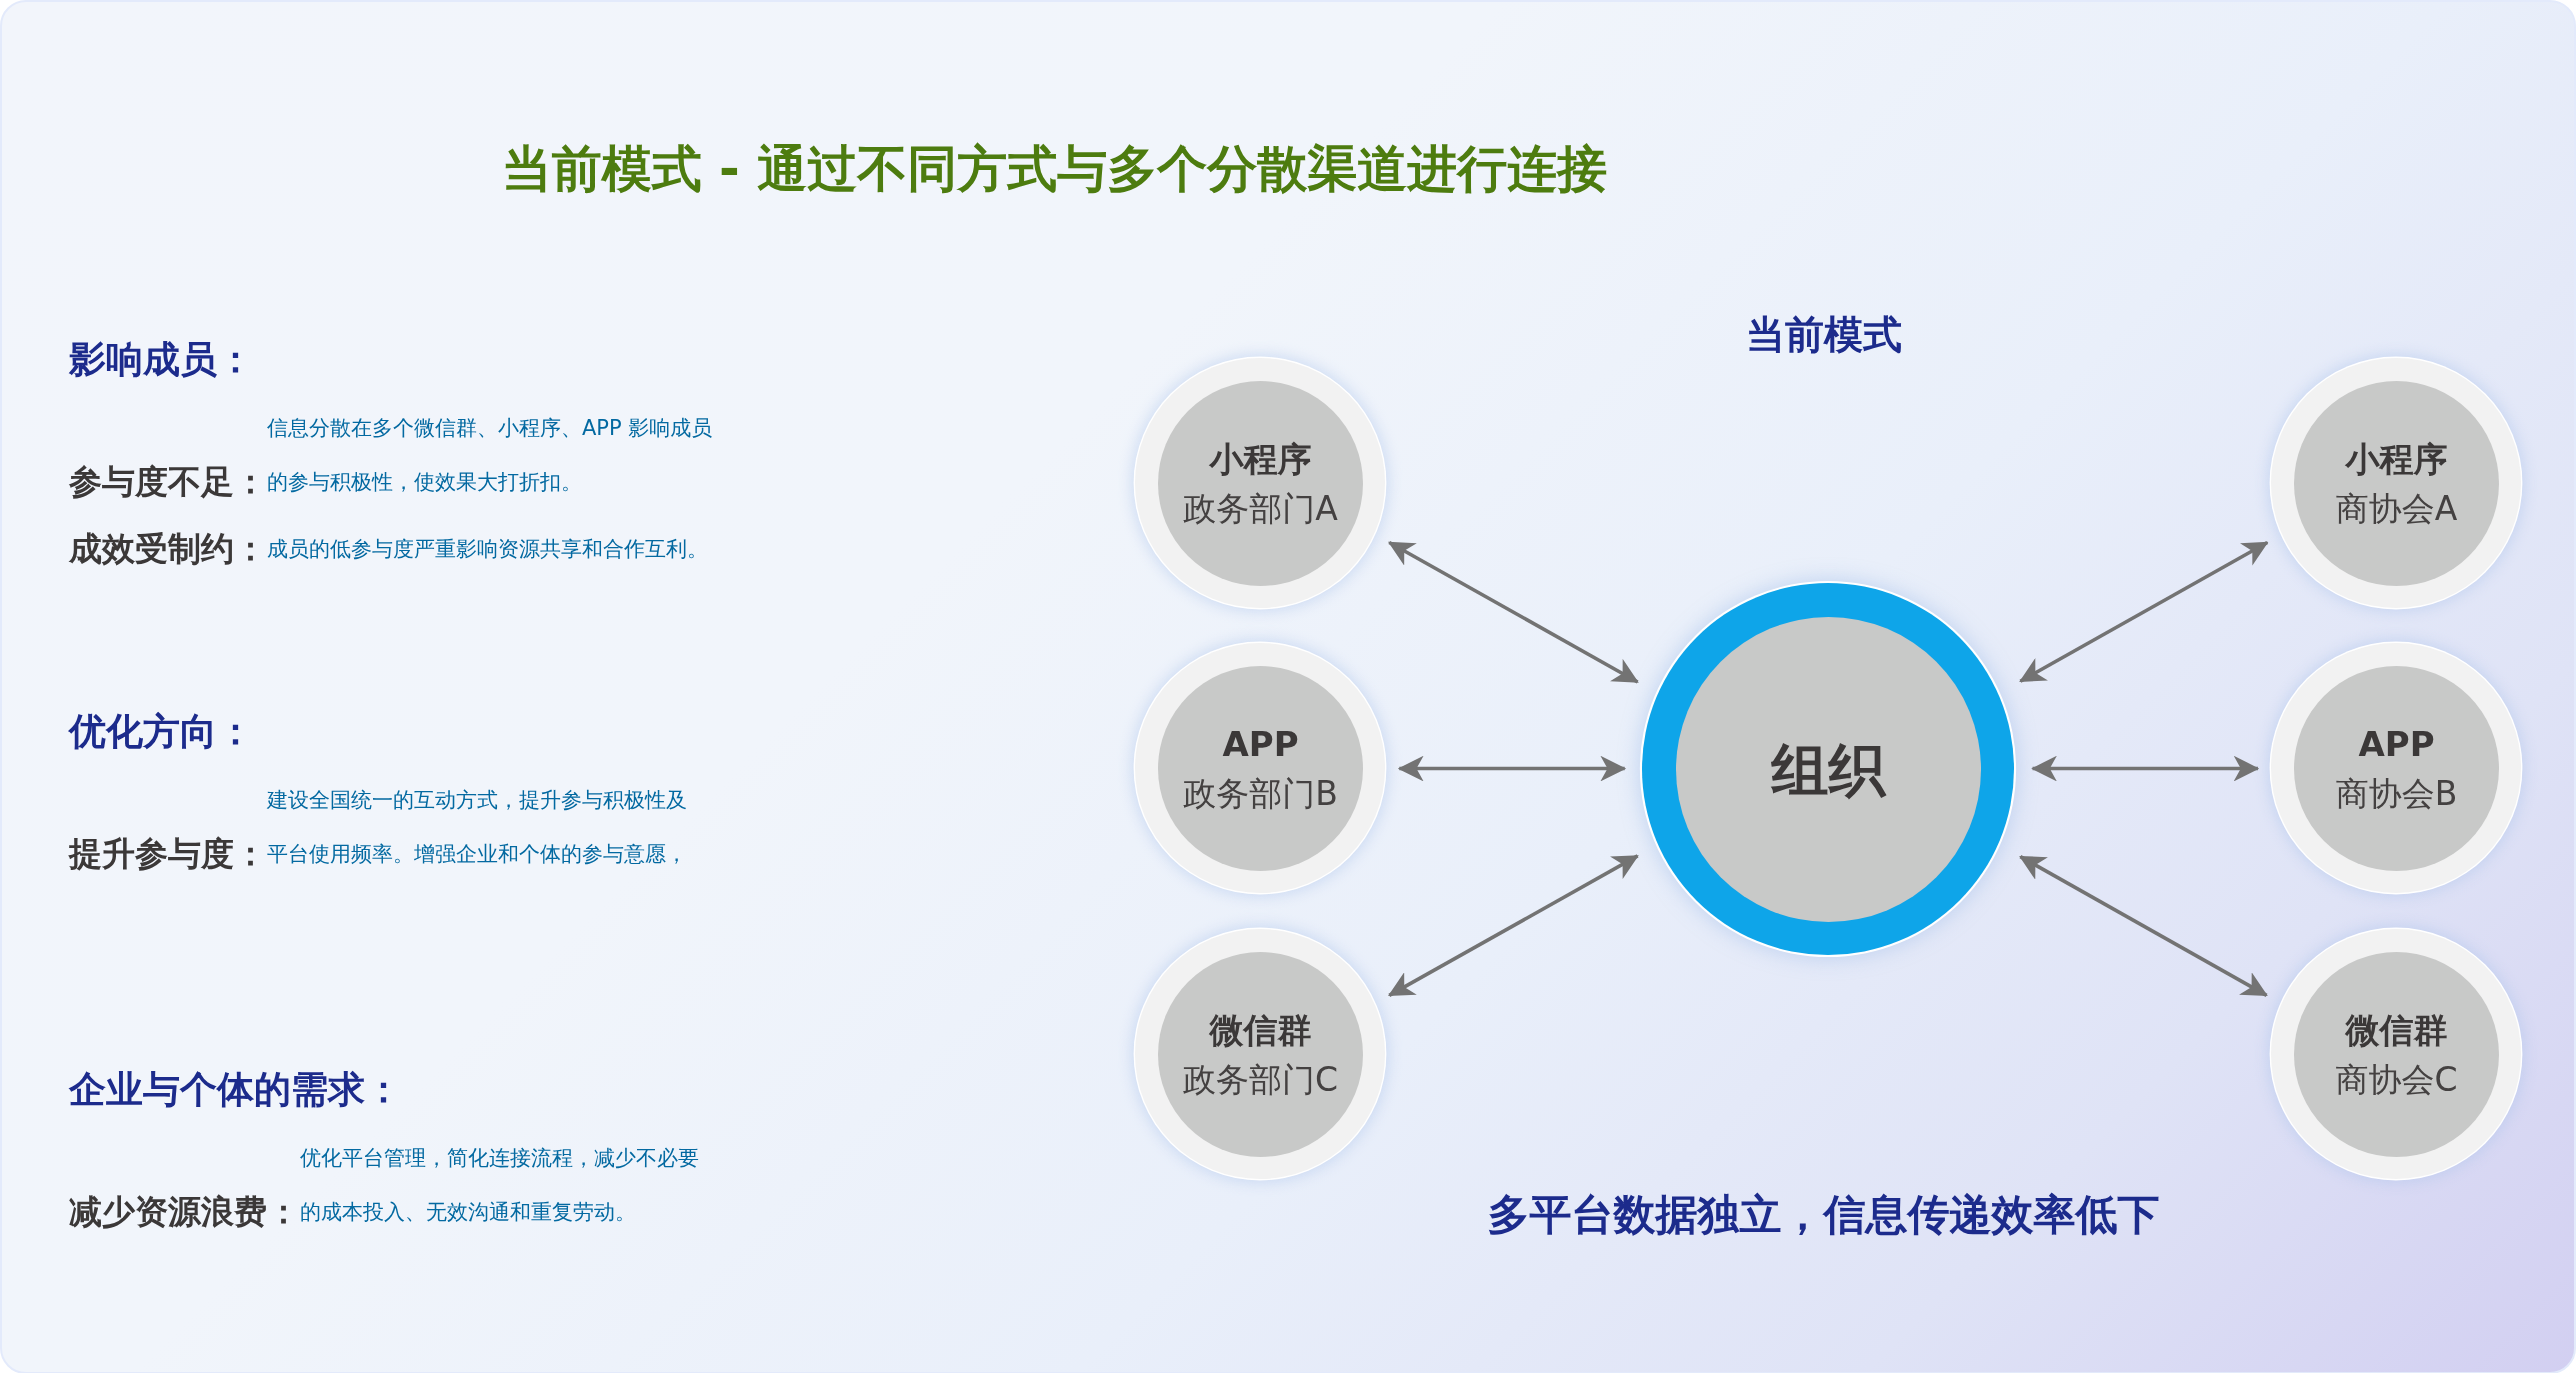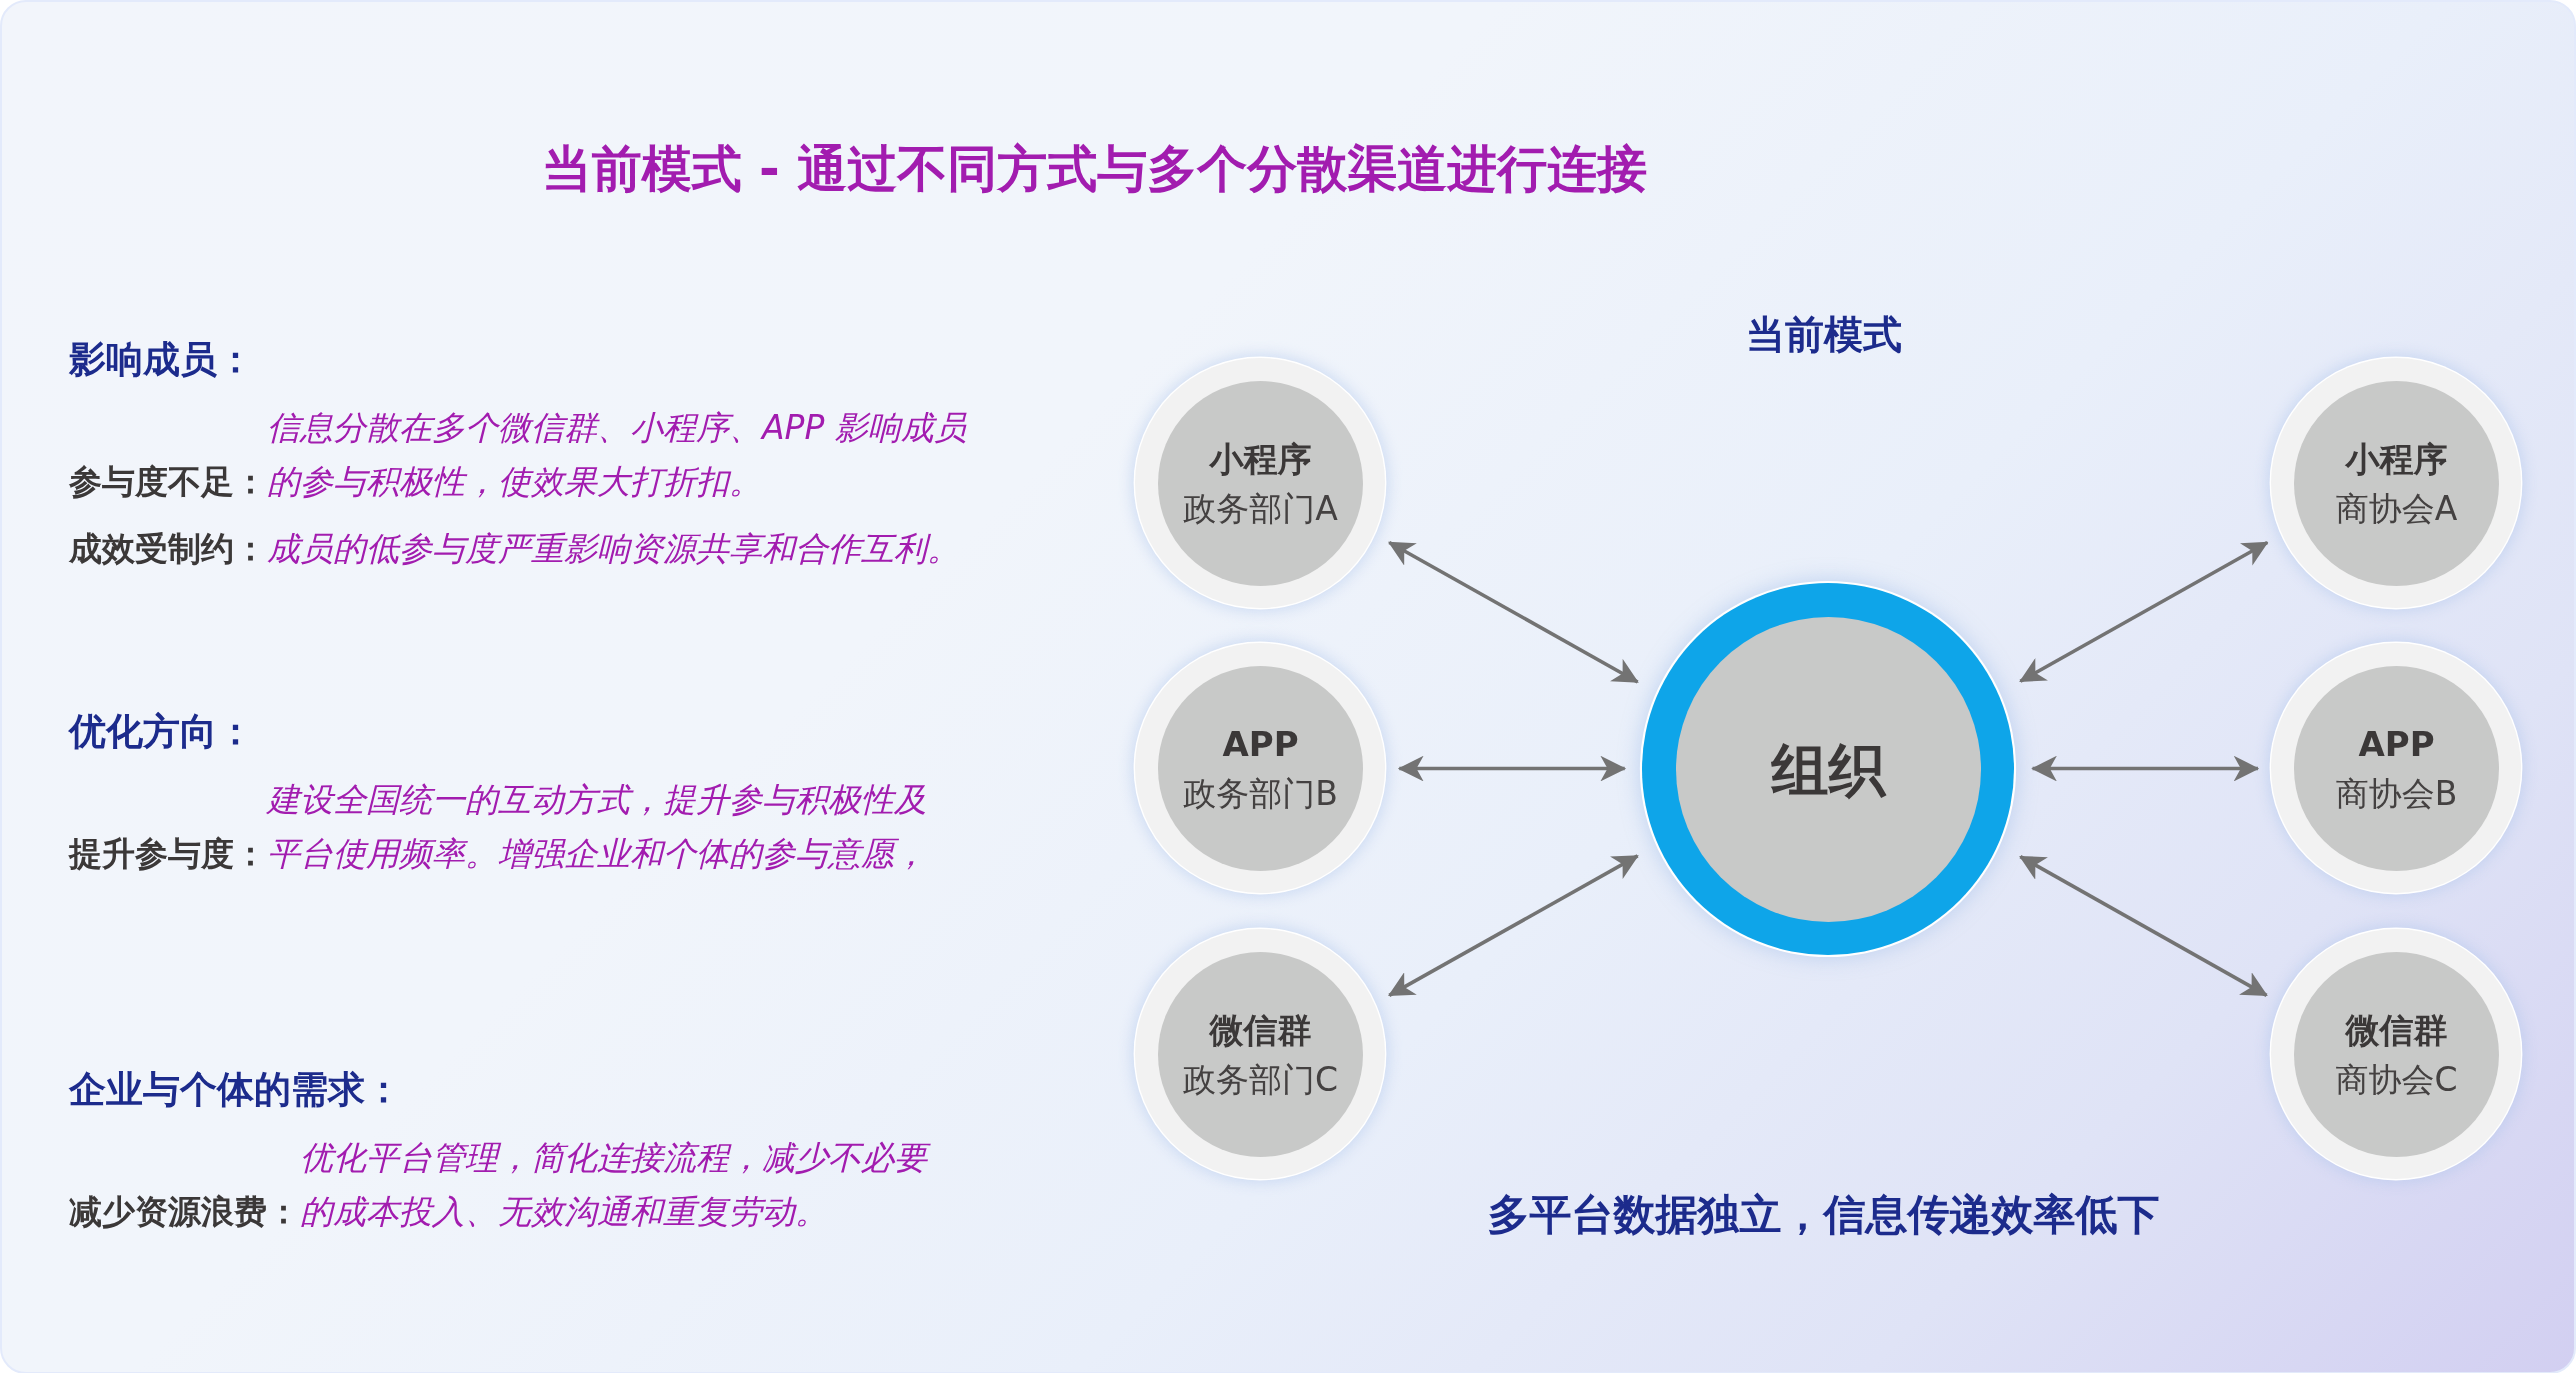--- a/index.html
+++ b/index.html
@@ -12,36 +12,36 @@
       position: absolute; left: 0; top: 0;
       width: 2572px; height: 1370px;
       border: 2.1px solid #e3eafb;
       border-radius: 26px;
       background: linear-gradient(135deg, #f2f5fb 0%, #f1f5fb 38%, #e9effa 62%, #dfe3f6 82%, #d2cff1 100%);
       overflow: hidden;
     }
     .title {
       position: absolute; left: 0; width: 2109px; top: 135px;
       text-align: center; font-size: 50px; font-weight: bold;
-      color: #a21caf; line-height: 69px; padding-left: 40px;
+      color: #4d7c0f; line-height: 69px;
     }
     
     .left { position: absolute; left: 69px; top: 0; width: 973px; }
     .sec { position: absolute; left: 0; width: 973px; }
     .sec-h {
       font-size: 37px; font-weight: bold; color: #1c2b8c;
       line-height: 50px; margin: 0 0 15.7px 0;
     }
     .row { display: flex; align-items: flex-end; margin-bottom: 13px; }
     .row-label {
       flex: none; font-size: 33px; font-weight: bold; color: #3b3838;
       line-height: 54px; white-space: nowrap;
     }
     .row-text {
-      font-size: 33px; color: #a21caf; line-height: 54px; font-style: italic;
+      font-size: 21px; color: #0369a1; line-height: 54px;
     }
     .row-text span { display: block; white-space: nowrap; }
 
     
     .diagram { position: absolute; left: 0; top: 0; width: 2576px; height: 1374px; margin-left: 24px; }
     .diag-sub {
       position: absolute; left: 1657px; width: 286px; top: 308px;
       text-align: center; font-size: 39px; font-weight: bold; color: #1c2b8c;
       line-height: 54px;
     }

